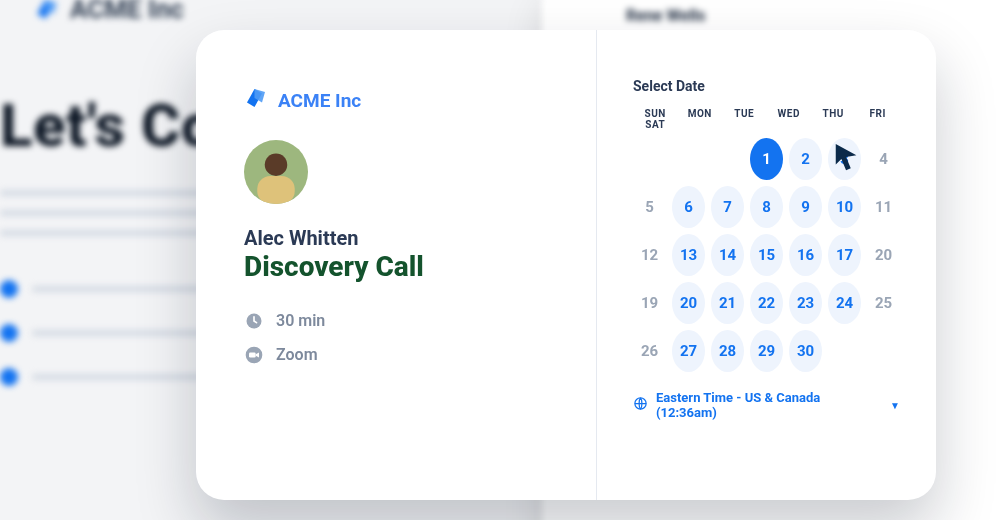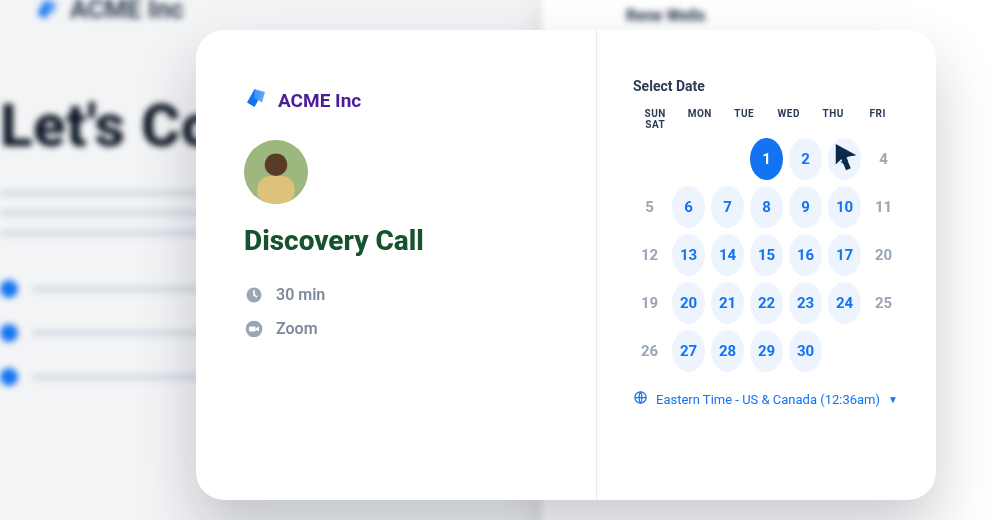--- a/index.html
+++ b/index.html
@@ -17,21 +17,21 @@
   .bg .items .it .dot{width:18px;height:18px;border-radius:50%;background:#1373f0;}
   .bg .items .it .bar{width:360px;height:6px;background:#d5dbe4;border-radius:3px;}
   .bg .card{position:absolute;right:-20px;top:-20px;width:430px;height:520px;background:#fff;
     border-radius:22px;box-shadow:0 20px 40px rgba(0,0,0,.12);padding:30px 24px;}
   .bg .card .name{font-weight:700;color:#243145;margin-left:60px;margin-top:-4px;}
   
   .modal{position:absolute;left:196px;top:30px;width:740px;height:470px;background:#fff;
     border-radius:28px;box-shadow:0 30px 60px rgba(12,22,40,.22);display:flex;}
   .left{width:318px;border-right:1px solid #e5e9f0;padding:56px 34px 34px 48px;}
   .brand{display:flex;align-items:center;gap:10px;margin-bottom:26px;}
-  .brand-name{font-size:19px;font-weight:700;color:#4c1d95;}
+  .brand-name{font-size:19px;font-weight:700;color:#3b82f6;}
   .logo{display:inline-block;}
   .avatar{width:64px;height:64px;border-radius:50%;background:#9db77e;position:relative;overflow:hidden;
     display:flex;align-items:flex-end;justify-content:center;margin-bottom:22px;}
   .avatar svg{width:60px;height:60px;}
   .host{font-size:20px;font-weight:700;color:#2b3a55;margin-bottom:2px;}
   .title{font-size:28px;font-weight:800;color:#14532d;margin-bottom:28px;line-height:1.1;}
   .meta{display:flex;align-items:center;gap:12px;color:#7d899c;font-weight:600;font-size:16px;margin-bottom:14px;}
   .meta .ico{width:20px;height:20px;display:flex;align-items:center;justify-content:center;}
   .right{flex:1;padding:48px 36px 24px 36px;position:relative;}
   .sel-label{font-size:14px;font-weight:700;color:#2b3a55;margin-bottom:14px;}
@@ -39,21 +39,21 @@
   .cal{width:100%;}
   .dow{display:grid;grid-template-columns:repeat(6,1fr);text-align:center;
     font-size:10px;font-weight:700;color:#2b3a55;letter-spacing:.5px;margin-bottom:8px;}
   .grid{display:grid;grid-template-columns:repeat(7,1fr);gap:6px 6px;}
   .cell{height:42px;display:flex;align-items:center;justify-content:center;
     font-size:15px;font-weight:700;border-radius:50%;}
   .cell.blank{}
   .cell.off{color:#9aa5b5;}
   .cell.avail{color:#1373f0;background:#eef4fd;cursor:pointer;}
   .cell.sel{background:#1373f0;color:#fff;cursor:pointer;}
-  .tz{margin-top:18px;display:flex;align-items:center;gap:8px;color:#1373f0;font-size:13px;font-weight:400;cursor:pointer;}
+  .tz{margin-top:18px;display:flex;align-items:center;gap:8px;color:#1373f0;font-size:13px;font-weight:700;cursor:pointer;}
   .tz .chev{font-size:10px;}
   
   .cursor{position:absolute;left:235px;top:112px;width:30px;height:30px;pointer-events:none;}
 </style>
 </head>
 <body>
 
 <div class="bg">
   <div class="top-brand">
     <span class="logo">
@@ -99,20 +99,21 @@
           </svg>
       </span>
       <span class="brand-name">ACME Inc</span>
     </div>
     <div class="avatar">
       <svg viewBox="0 0 64 64">
           <circle cx="32" cy="22" r="12" fill="#5a3b28"></circle>
           <rect x="12" y="34" width="40" height="30" rx="14" fill="#dec27a"></rect>
         </svg>
     </div>
+    <div class="host">Alec Whitten</div>
     <div class="title">Discovery Call</div>
     <div class="meta">
       <span class="ico">
         <svg viewBox="0 0 24 24" width="20" height="20">
             <circle cx="12" cy="12" r="9" fill="#9aa5b5"></circle>
             <path d="M12 7v5l3 2" stroke="#fff" stroke-width="2" fill="none" stroke-linecap="round"></path>
           </svg>
       </span>
       <span>30 min</span>
     </div>

